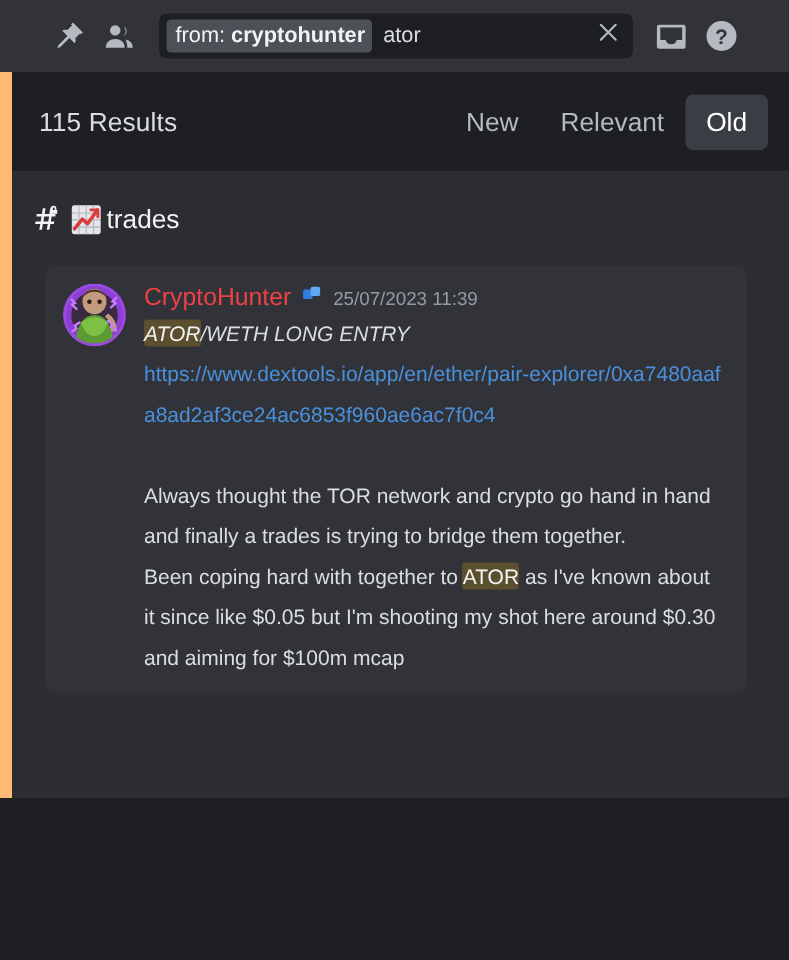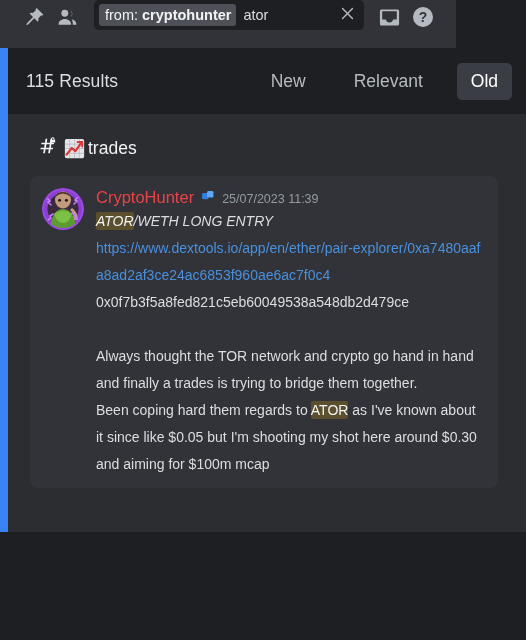--- a/index.html
+++ b/index.html
@@ -6,24 +6,24 @@
   html, body {
     width: 526px; height: 640px;
     background: #1e1f22;
     font-family: "Liberation Sans", sans-serif;
     overflow: hidden;
   }
 
   
   .topbar {
     position: absolute; top: 0; left: 0;
-    width: 456px; height: 48px;
+    width: 526px; height: 48px;
     background: #313338;
-    display: flex; 
-    padding: 0 16px;
+    display: flex; align-items: center;
+    padding: 0 28px;
   }
   .icon-btn {
     width: 34px; height: 34px;
     display: flex; align-items: center; justify-content: center;
     flex: 0 0 auto;
     cursor: pointer;
   }
   .icon-btn svg { display: block; }
 
   .search-wrap {
@@ -57,39 +57,39 @@
     flex: 1 1 auto;
     white-space: nowrap; overflow: hidden;
   }
   .clear-x { flex: 0 0 auto; width: 22px; height: 22px; display:flex; align-items:center; justify-content:center; cursor: pointer;}
 
   
   .results-area {
     position: absolute; top: 48px; left: 0;
     width: 526px; height: 484px;
     background: #701a75;
-    border-left: 8px solid #3b82f6;
+    border-left: 8px solid #fdba74;
     overflow: hidden;
   }
   .results-header {
     height: 66px;
     background: #1e1f22;
     display: flex; align-items: center;
     padding: 0 14px 0 18px;
   }
   .results-count {
     font-size: 17.5px;
     color: #dbdee1;
     letter-spacing: .1px;
     flex: 0 0 auto;
   }
   .sorts {
     margin-left: auto;
     display: flex; align-items: center;
-    gap: 20px;
+    gap: 0;
   }
   .sort-tab {
     font-size: 17.5px;
     color: #b5bac1;
     padding: 8px 14px;
     border-radius: 5px;
     cursor: pointer;
     white-space: nowrap;
   }
   .sort-tab.active {
@@ -99,22 +99,22 @@
 
   
   .scroll-body {
     height: 526px;
     background: #2b2d31;
     padding: 0 10px 0 0;
     position: relative;
   }
 
   .channel-row {
-    display: flex; align-items: center;
-    padding: 22px 0 6px 30px;
+    display: flex; align-items: flex-start;
+    padding: 22px 0 6px 13px;
     gap: 2px;
   }
   .hash-icon { flex: 0 0 auto; margin-right: 4px; }
   .chan-emoji {
     width: 21px; height: 21px;
     flex: 0 0 auto;
     display: block;
     border-radius: 2px;
   }
   .chan-name {
@@ -319,27 +319,26 @@
         </div>
 
         <div class="msg-line italic">
           <span class="hl">ATOR</span><span>/WETH LONG ENTRY</span>
         </div>
 
         <div class="msg-line">
           <span class="link">https://www.dextools.io/app/en/ether/pair-explorer/0xa7480aafa8ad2af3ce24ac6853f960ae6ac7f0c4</span>
         </div>
 
-        <div class="msg-line">0x0f7b3f5a8fed821c5eb60049538a548db2d479ce</div>
 
         <div class="gap"></div>
 
         <div class="msg-line">Always thought the TOR network and crypto go hand in hand and finally a trades is trying to bridge them together.</div>
 
         <div class="msg-line">
-          <span>Been coping hard them regards to </span><span class="hl">ATOR</span><span> as I've known about it since like $0.05 but I'm shooting my shot here around $0.30 and aiming for $100m mcap</span>
+          <span>Been coping hard with together to </span><span class="hl">ATOR</span><span> as I've known about it since like $0.05 but I'm shooting my shot here around $0.30 and aiming for $100m mcap</span>
         </div>
 
       </div>
     </div>
 
   </div>
 </div>
 
 </body></html>

